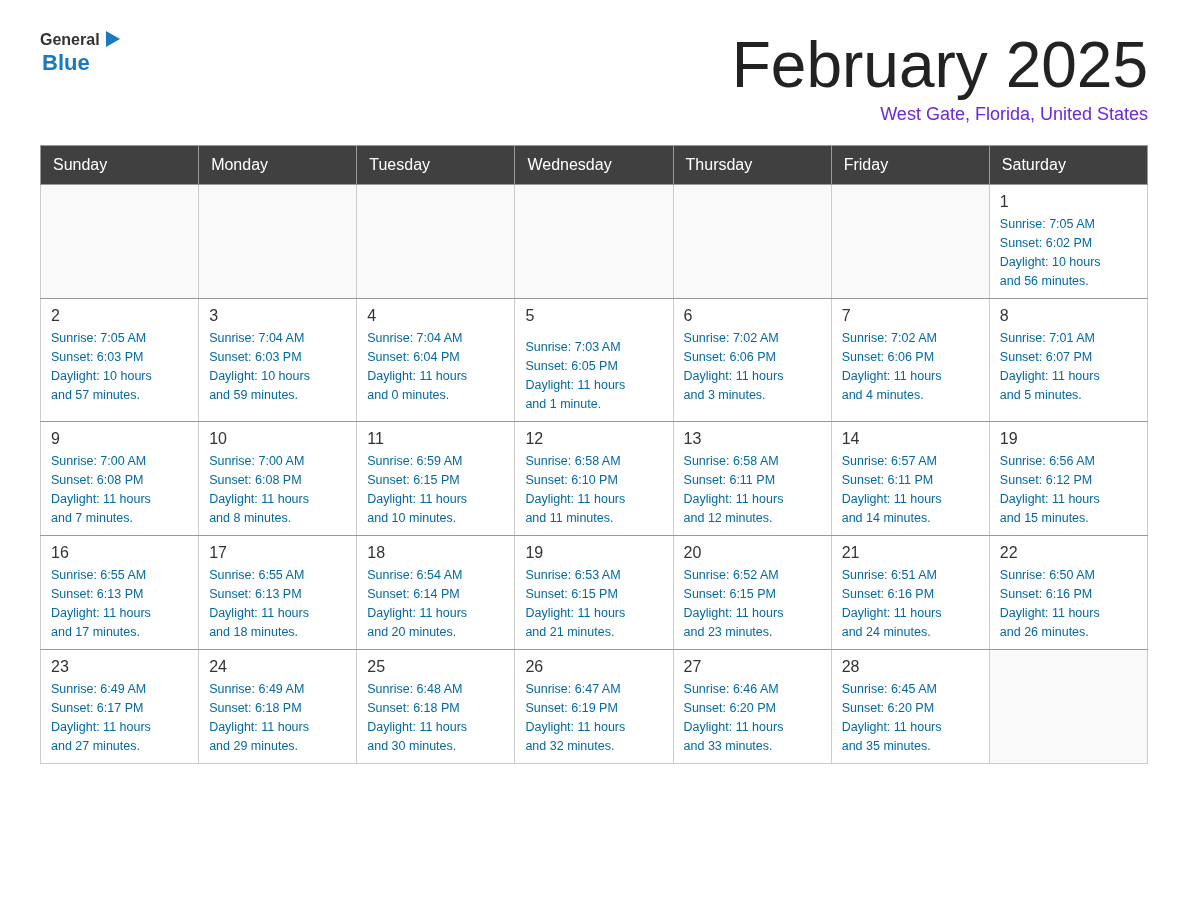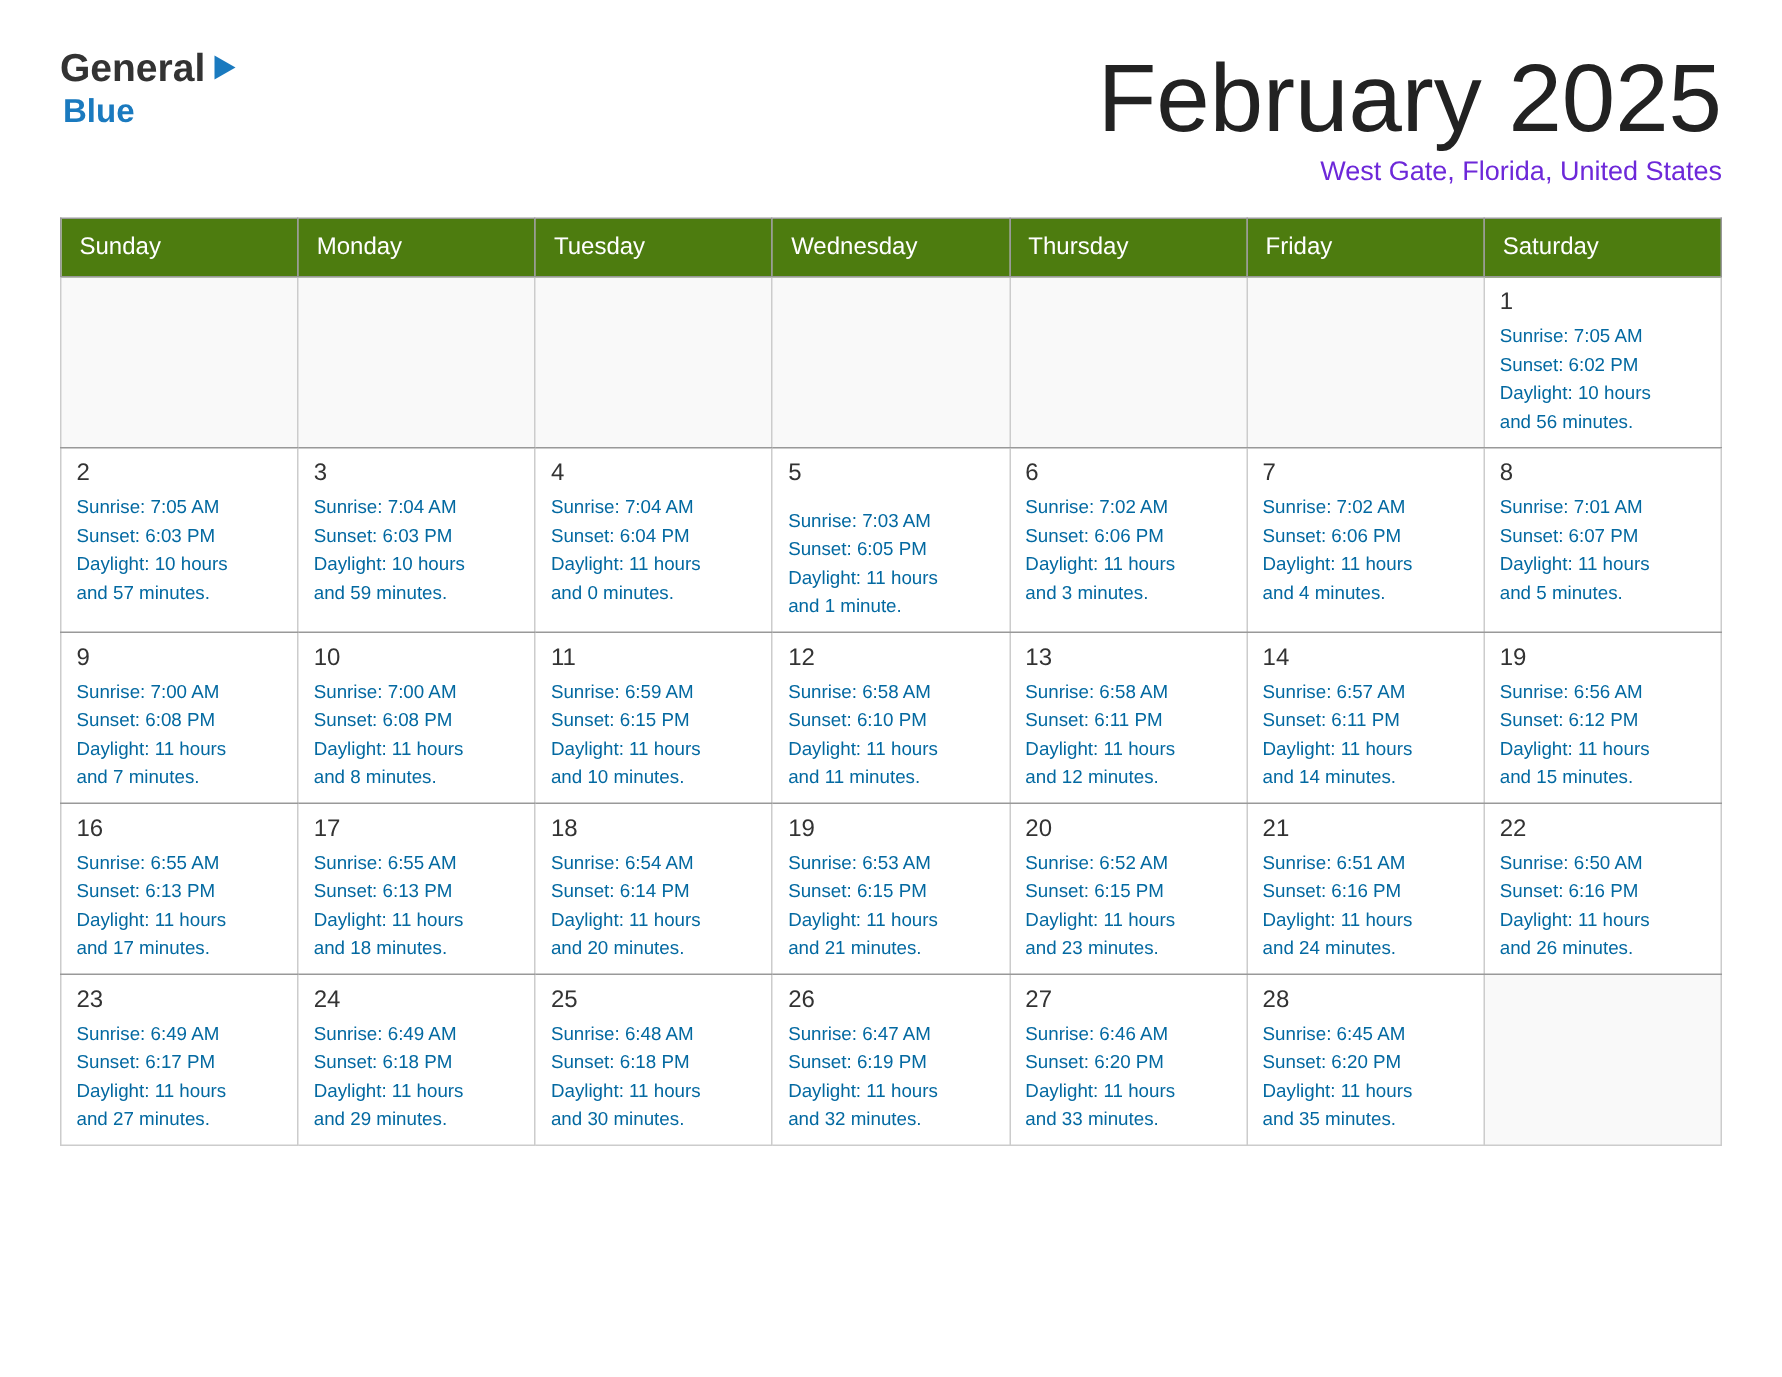--- a/index.html
+++ b/index.html
@@ -10,21 +10,21 @@
       width: 1188px;
       min-height: 918px;
     }
     .header {
       display: flex;
       justify-content: space-between;
       align-items: flex-start;
       margin-bottom: 20px;
     }
     .logo-text-general {
-      font-size: 26px;
+      font-size: 16px;
       font-weight: bold;
       color: #333;
     }
     .logo-wrapper {
       display: flex;
       flex-direction: column;
       align-items: flex-start;
     }
     .logo-line1 {
       display: flex;
@@ -49,21 +49,21 @@
       font-size: 18px;
       color: #6d28d9;
       margin-top: 4px;
     }
     .calendar {
       width: 100%;
       border-collapse: collapse;
       border: 1px solid #999;
     }
     .calendar th {
-      background-color: #4d7c0f;
+      background-color: #404040;
       color: #fff;
       padding: 10px 12px;
       text-align: left;
       font-size: 16px;
       font-weight: normal;
       border: 1px solid #999;
     }
     .calendar td {
       vertical-align: top;
       padding: 8px 10px;

